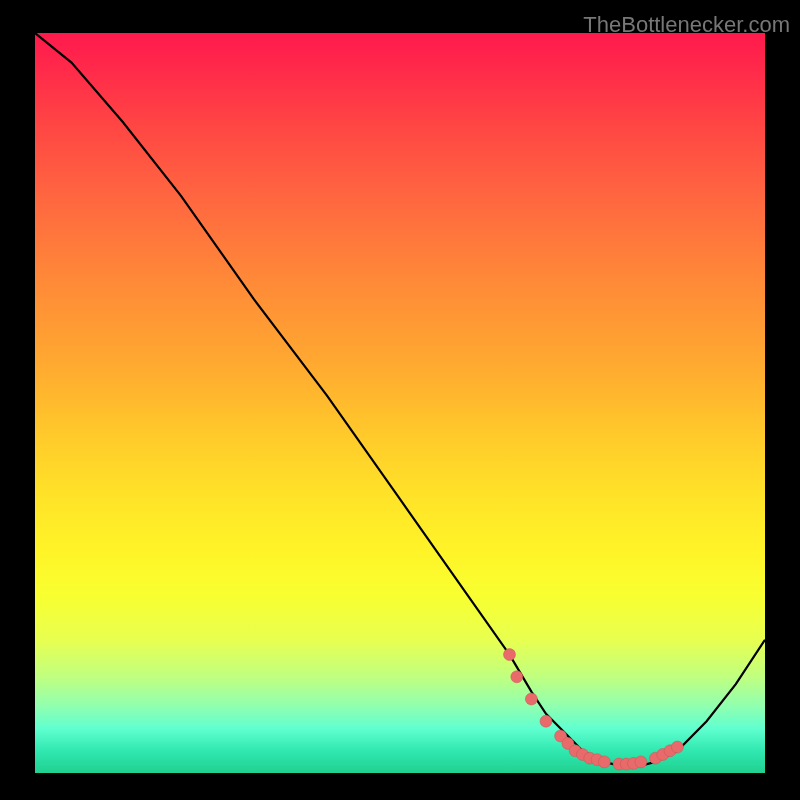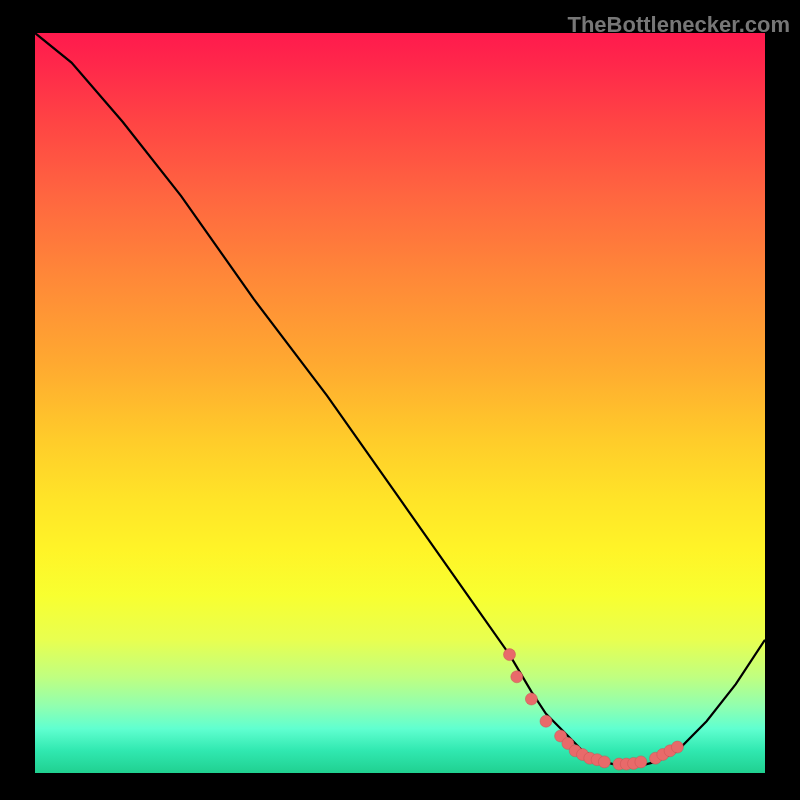--- a/index.html
+++ b/index.html
@@ -10,21 +10,21 @@
     position: relative;
     font-family: Arial, sans-serif;
     overflow: hidden;
   }
   .attribution {
     position: absolute;
     top: 12px;
     right: 10px;
     color: #777;
     font-size: 22px;
-    font-weight: 700;
+    font-weight: 400;
   }
   .plot-area {
     position: absolute;
     left: 35px;
     top: 33px;
     width: 730px;
     height: 740px;
   }
   .gradient-bg {
     position: absolute;

